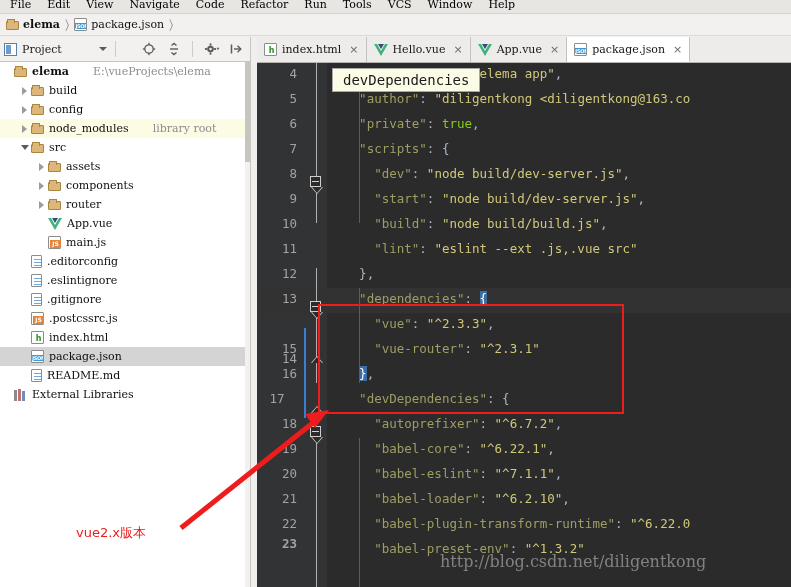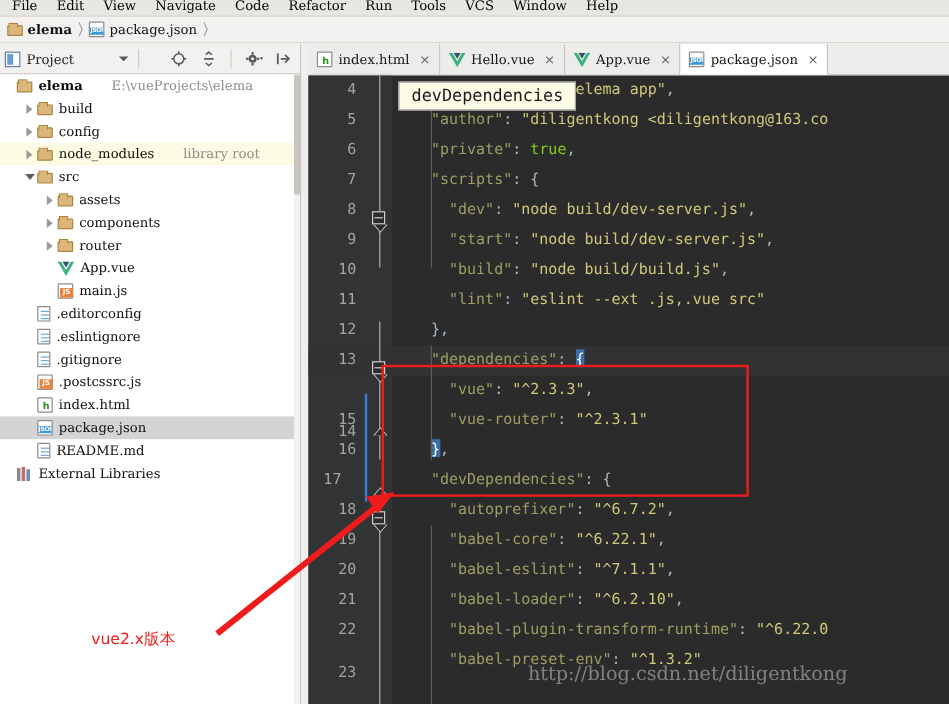--- a/index.html
+++ b/index.html
@@ -566,21 +566,21 @@
         <div class="lnum" style="top: 348px;">18</div>
         <div class="codeline" style="top: 348px; left: 72px;">      <span class="k">"autoprefixer"</span><span class="p">:</span><span class="p"> </span><span class="v">"^6.7.2"</span><span class="p">,</span></div>
         <div class="lnum" style="top: 373px;">19</div>
         <div class="codeline" style="top: 373px; left: 72px;">      <span class="k">"babel-core"</span><span class="p">:</span><span class="p"> </span><span class="v">"^6.22.1"</span><span class="p">,</span></div>
         <div class="lnum" style="top: 398px;">20</div>
         <div class="codeline" style="top: 398px; left: 72px;">      <span class="k">"babel-eslint"</span><span class="p">:</span><span class="p"> </span><span class="v">"^7.1.1"</span><span class="p">,</span></div>
         <div class="lnum" style="top: 423px;">21</div>
         <div class="codeline" style="top: 423px; left: 72px;">      <span class="k">"babel-loader"</span><span class="p">:</span><span class="p"> </span><span class="v">"^6.2.10"</span><span class="p">,</span></div>
         <div class="lnum" style="top: 448px;">22</div>
         <div class="codeline" style="top: 448px; left: 72px;">      <span class="k">"babel-plugin-transform-runtime"</span><span class="p">:</span><span class="p"> </span><span class="v">"^6.22.0</span></div>
-        <div class="lnum" style="top: 484px;">23</div>
+        <div class="lnum" style="top: 468px; font-weight: bold;">23</div>
         <div class="codeline" style="top: 473px; left: 72px;">      <span class="k">"babel-preset-env"</span><span class="p">:</span><span class="p"> </span><span class="v">"^1.3.2"</span></div>
       </div>
 
     <div class="vguide-white" style="left:59px; top:0; height:160px;"></div>
     <div class="vguide-white" style="left:59px; top:205px; height:115px;"></div>
     <div class="vguide-white" style="left:59px; top:355px; height:170px;"></div>
     <div class="indent-guide" style="left:102px; top:25px; height:135px;"></div>
     <div class="indent-guide" style="left:102px; top:225px; height:95px;"></div>
     <div class="indent-guide" style="left:102px; top:375px; height:150px;"></div>
 

